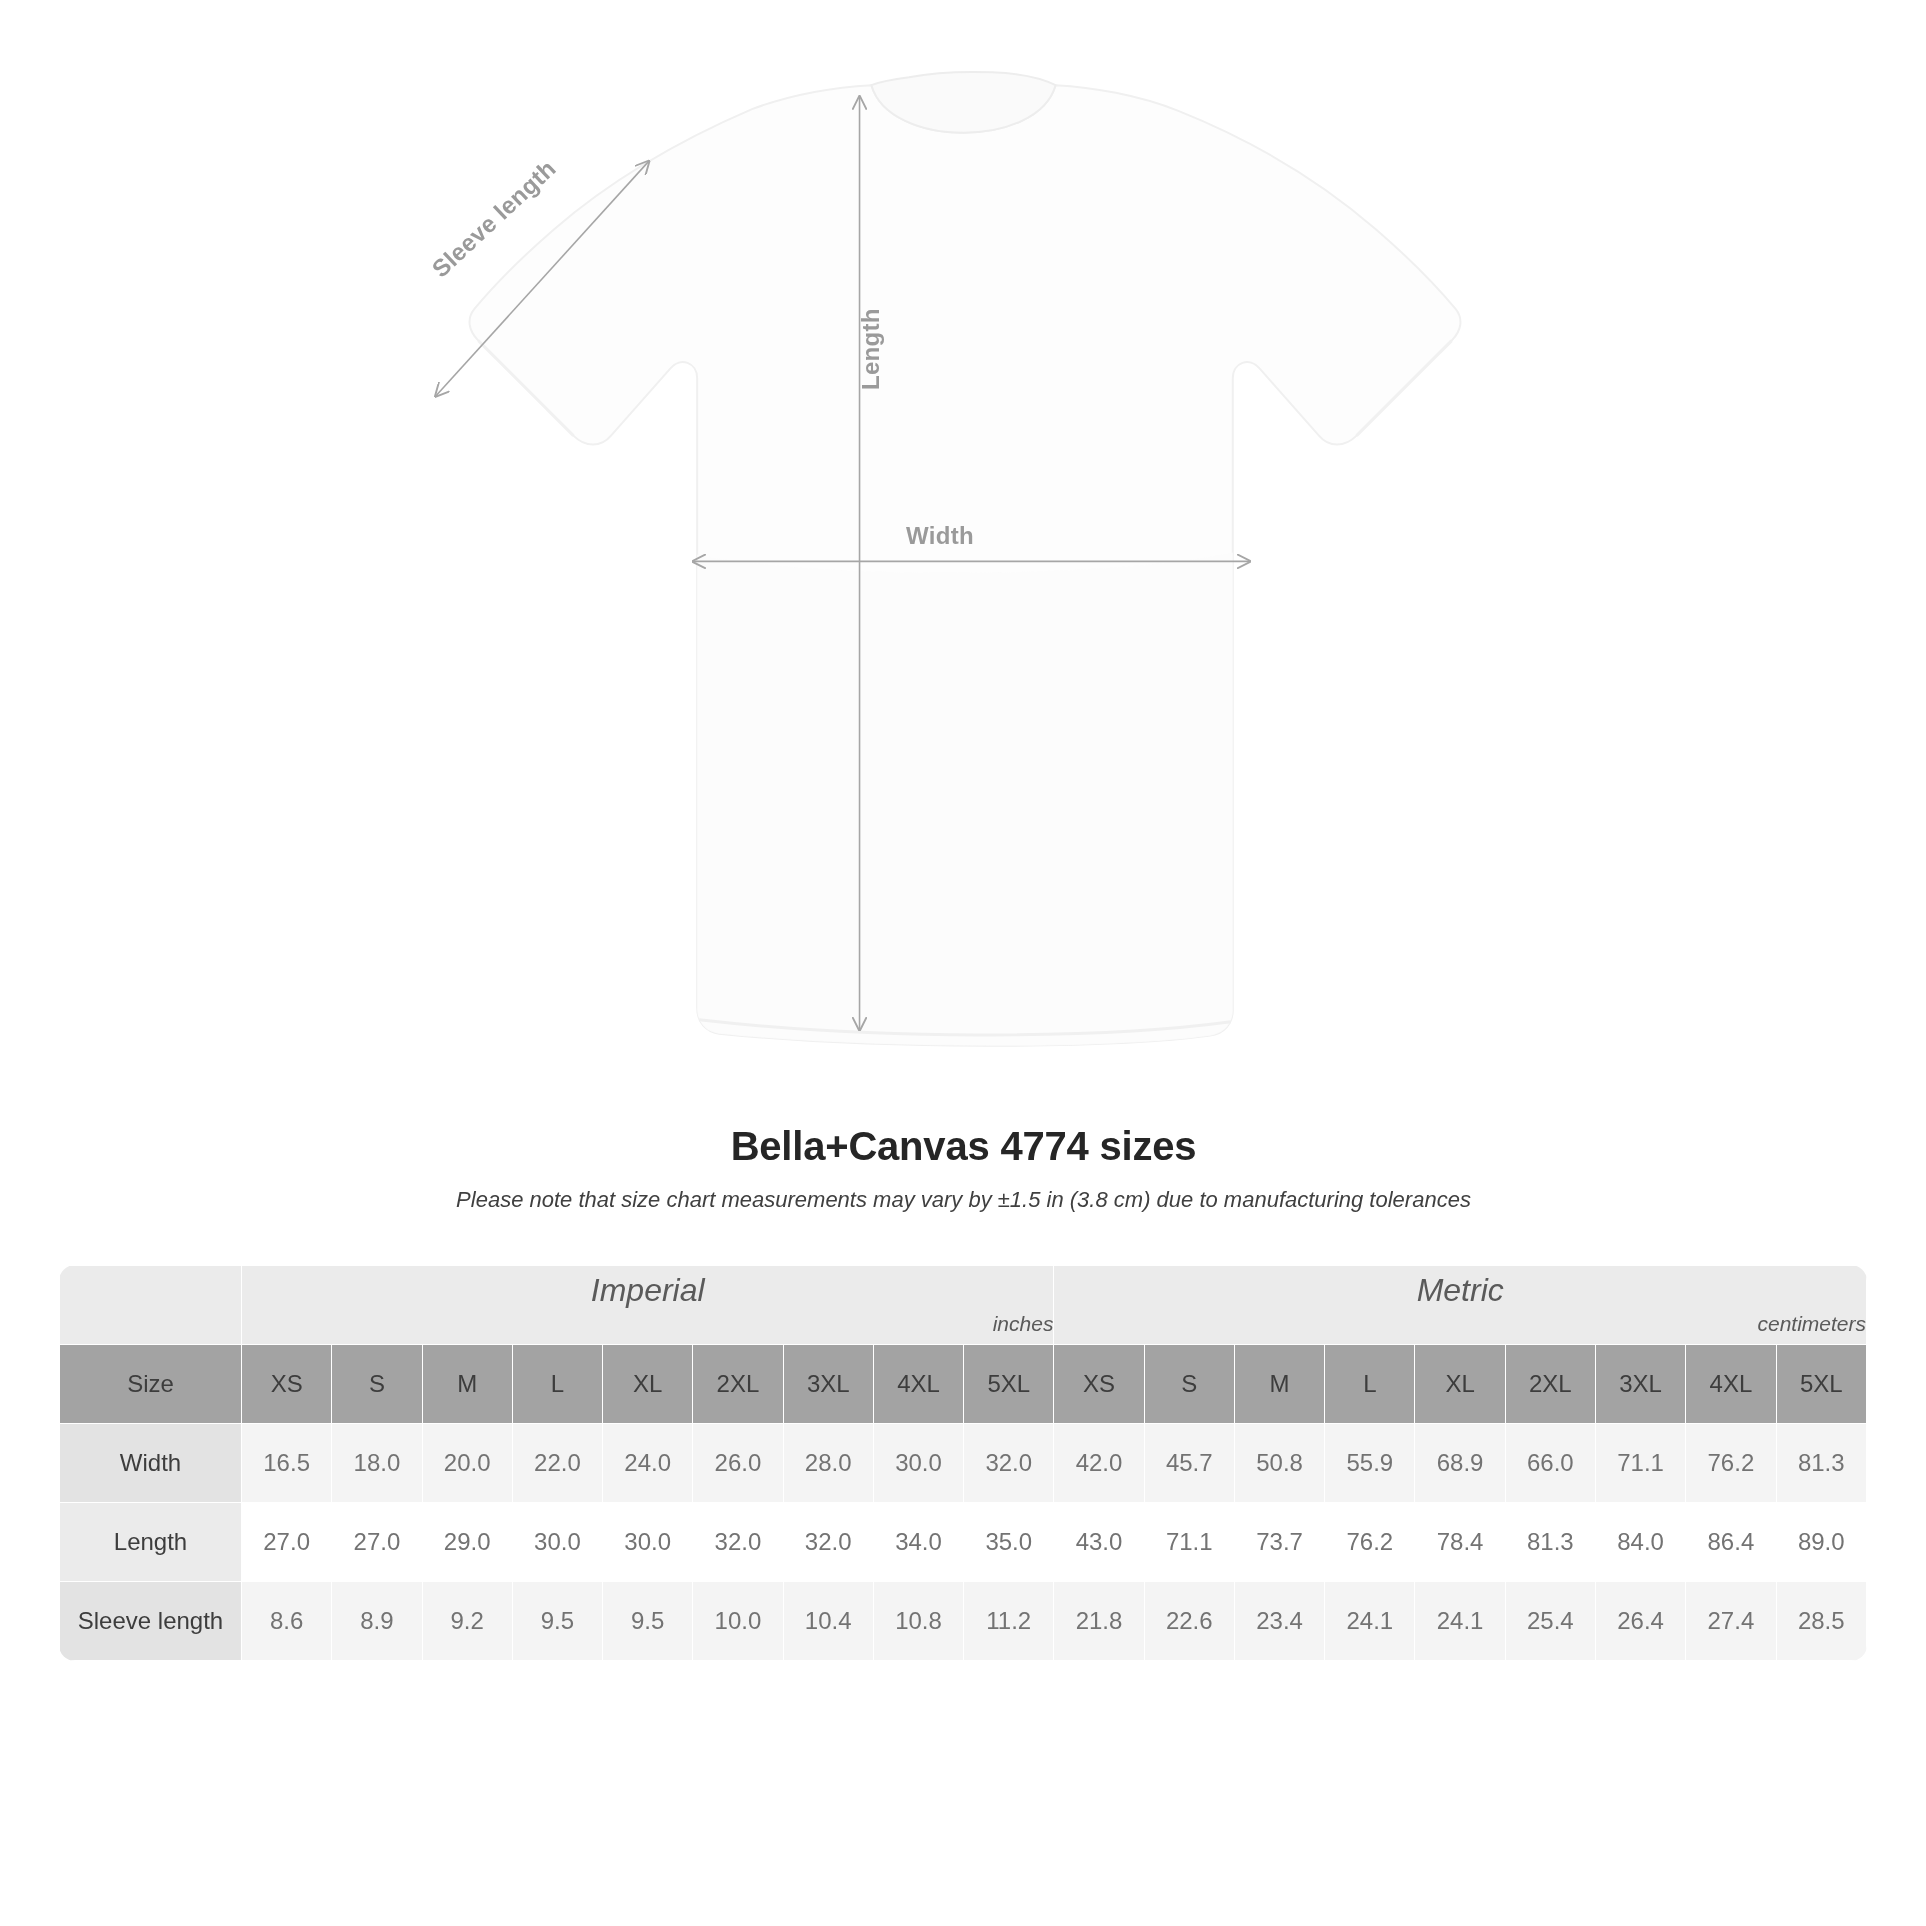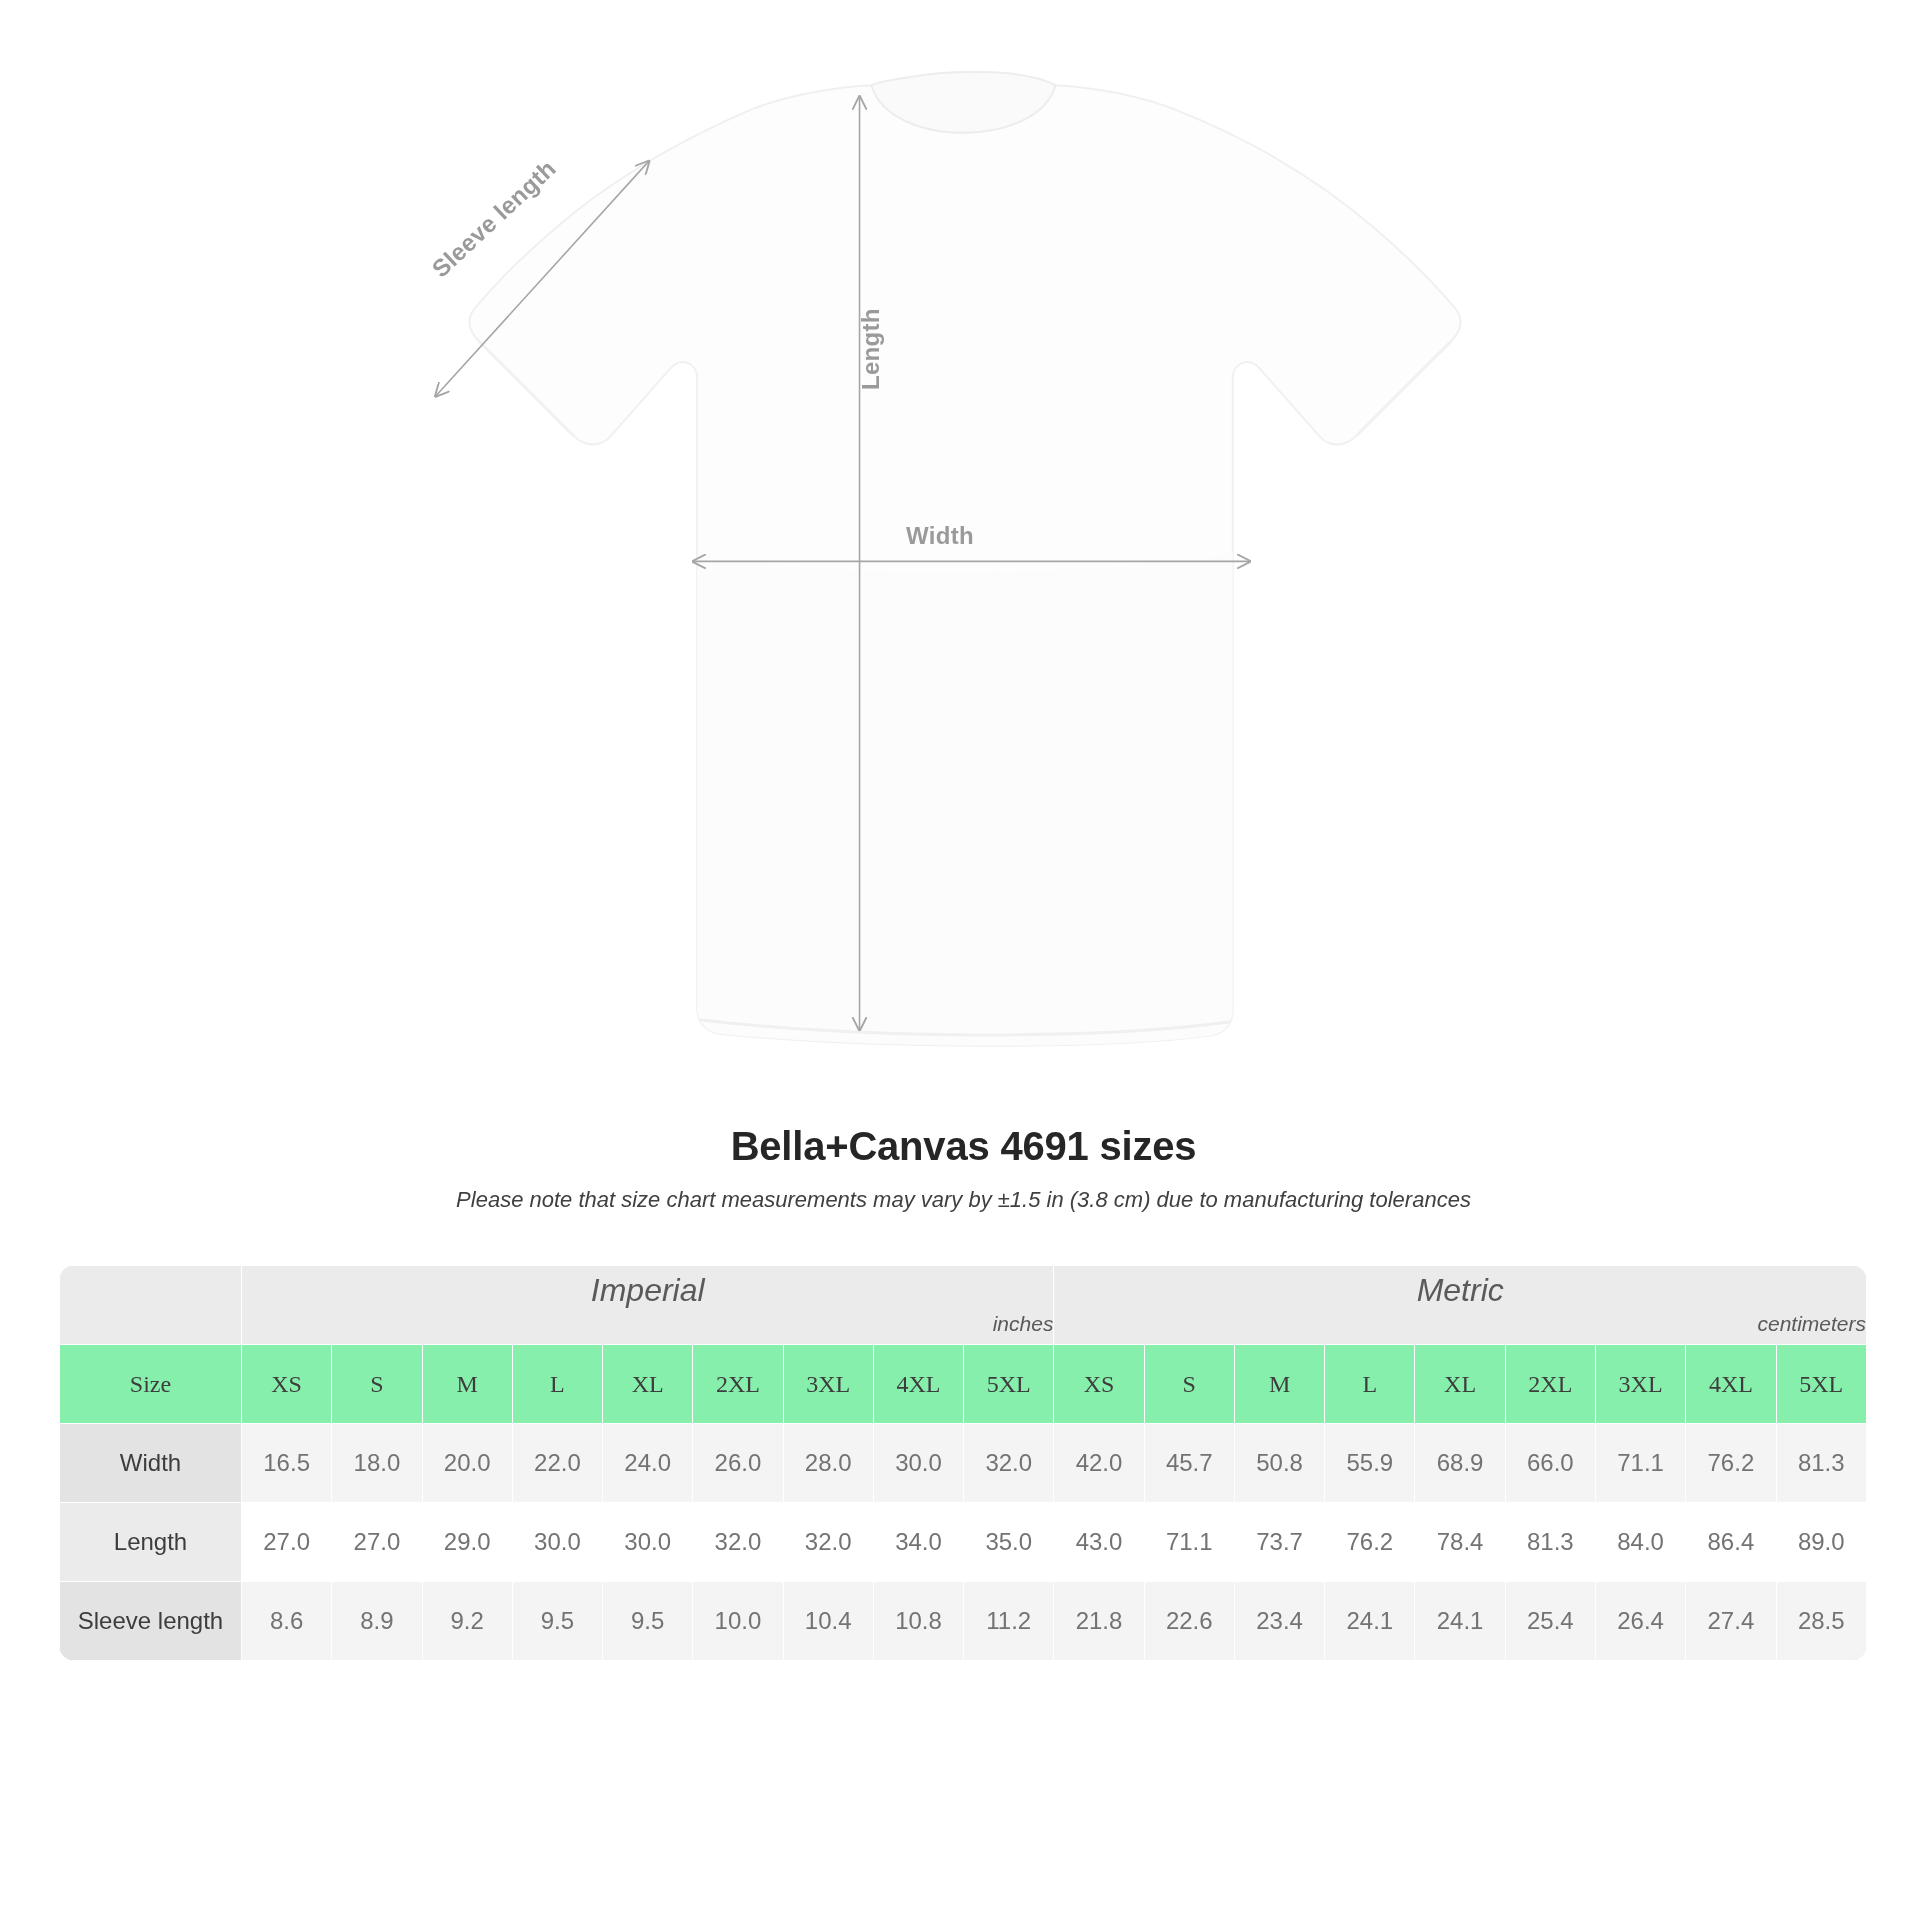--- a/index.html
+++ b/index.html
@@ -110,26 +110,25 @@
     line-height: 1.15;
   }
   .unit-sub {
     font-size: 21px;
     font-style: italic;
     color: #5a5a5a;
     line-height: 1.4;
     text-align: right;
   }
   .headrow td {
-    background: #86efac;
+    background: #a3a3a3;
     font-weight: bold;
     color: #4a4a4a;
     font-size: 25px;
     height: 95px;
-    font-family: Liberation Serif, serif;
   }
   .rowlabel {
     background: #ebebeb !important;
     font-weight: bold;
     color: #4a4a4a;
     font-size: 25px;
   }
   .datarow.alt td { background: #f4f4f4; }
   .datarow td { background: #ffffff; }
   .datarow.alt .rowlabel { background: #e3e3e3 !important; }
@@ -202,21 +201,21 @@
         <line x1="440" y1="400" x2="655" y2="163" stroke="#a6a6a6" stroke-width="1.6" marker-start="url(#arrHs)" marker-end="url(#arrH)"></line>
       </g>
     </svg>
 
     <div class="dim-label label-sleeve">Sleeve length</div>
     <div class="dim-label label-length">Length</div>
     <div class="dim-label label-width">Width</div>
   </div>
 
   <div class="title-block">
-    <h1 class="chart-title">Bella+Canvas 4691 sizes</h1>
+    <h1 class="chart-title">Bella+Canvas 4774 sizes</h1>
     <p class="chart-note">Please note that size chart measurements may vary by ±1.5 in (3.8 cm) due to manufacturing tolerances</p>
   </div>
 
   <div class="table-area">
     <table class="size-table">
       <colgroup>
         <col class="col-label">
       </colgroup>
       <tbody>
         <tr class="unitrow">

